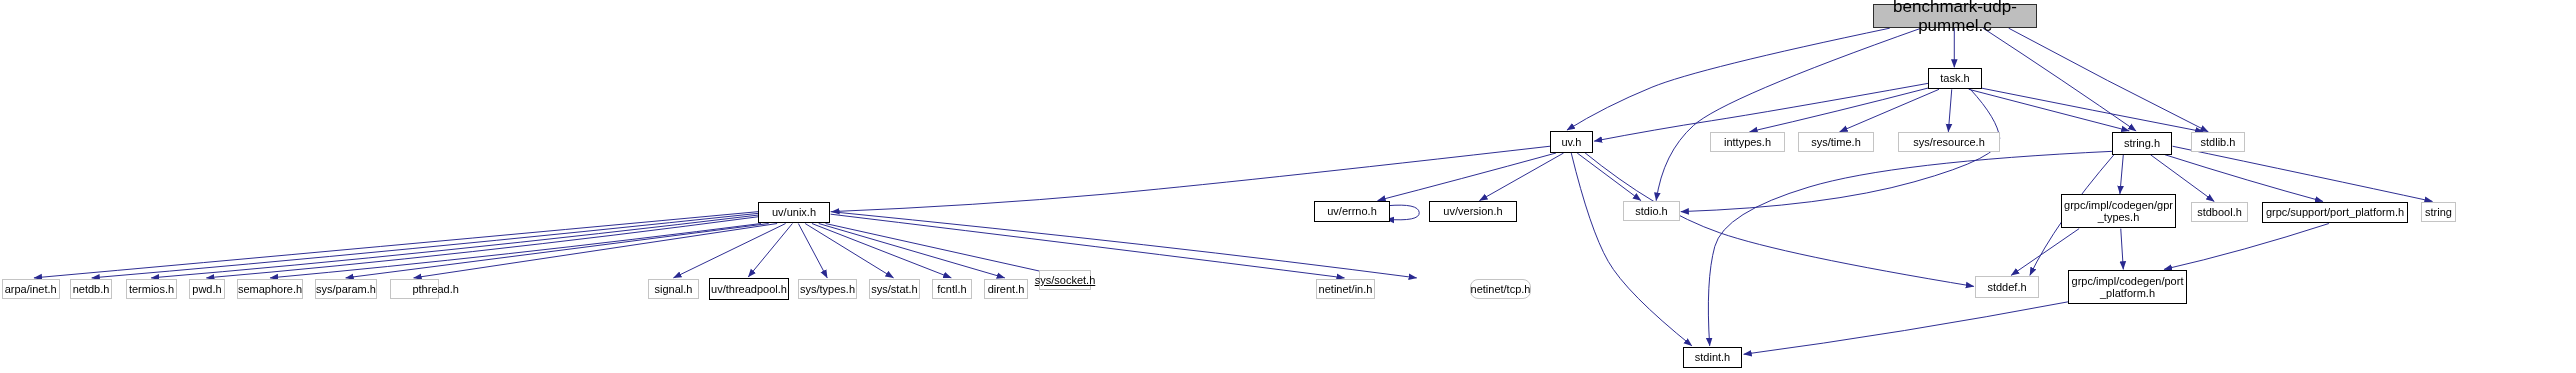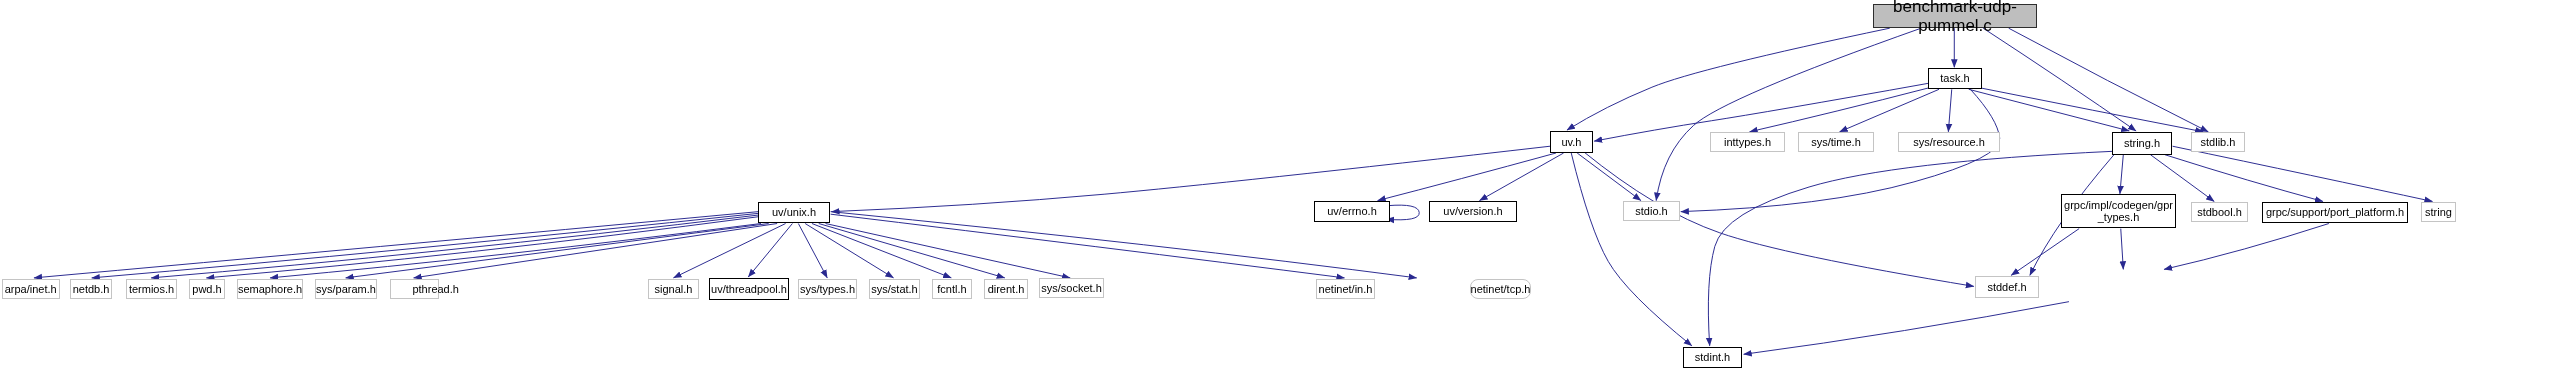--- a/index.html
+++ b/index.html
@@ -91,31 +91,33 @@
     <div class="node linked" style="left: 1314px; top: 201px; width: 76px; height: 21px;">uv/errno.h</div>
     <div class="node linked" style="left: 1429px; top: 201px; width: 88px; height: 21px;">uv/version.h</div>
     <div class="node external" style="left: 1623px; top: 201px; width: 57px; height: 20.4px;">stdio.h</div>
     <div class="node linked" style="left: 758px; top: 202px; width: 72px; height: 21px;">uv/unix.h</div>
     <div class="node linked" style="left: 2061px; top: 194px; width: 115px; height: 34px;">grpc/impl/codegen/gpr
 _types.h</div>
     <div class="node external" style="left: 2191px; top: 202px; width: 57px; height: 20.4px;">stdbool.h</div>
     <div class="node linked" style="left: 2262px; top: 202px; width: 146px; height: 21px;">grpc/support/port_platform.h</div>
     <div class="node external" style="left: 2421px; top: 202px; width: 35px; height: 20.4px;">string</div>
     <div class="node external" style="left: 1975px; top: 276px; width: 64px; height: 22px;">stddef.h</div>
+    <div class="node linked" style="left: 2068px; top: 270px; width: 119px; height: 34px;">grpc/impl/codegen/port
+_platform.h</div>
     <div class="node linked" style="left: 1683px; top: 347px; width: 59px; height: 21px;">stdint.h</div>
     <div class="node external" style="left: 1.7px; top: 279px; width: 58px; height: 20.4px;">arpa/inet.h</div>
     <div class="node external" style="left: 70px; top: 279px; width: 42px; height: 20.4px;">netdb.h</div>
     <div class="node external" style="left: 126px; top: 279px; width: 51px; height: 20.4px;">termios.h</div>
     <div class="node external" style="left: 189px; top: 279px; width: 36px; height: 20.4px;">pwd.h</div>
     <div class="node external" style="left: 237px; top: 279px; width: 66px; height: 20.4px;">semaphore.h</div>
     <div class="node external" style="left: 315px; top: 279px; width: 62px; height: 20.4px;">sys/param.h</div>
     <div class="node external" style="left: 390px; top: 279px; width: 49px; height: 20.4px; padding-left: 44px;">pthread.h</div>
     <div class="node external" style="left: 648px; top: 279px; width: 51px; height: 20.4px;">signal.h</div>
     <div class="node linked" style="left: 709px; top: 278px; width: 80px; height: 22px;">uv/threadpool.h</div>
     <div class="node external" style="left: 798px; top: 279px; width: 59px; height: 20.4px;">sys/types.h</div>
     <div class="node external" style="left: 869px; top: 279px; width: 51px; height: 20.4px;">sys/stat.h</div>
     <div class="node external" style="left: 932px; top: 279px; width: 40px; height: 20.4px;">fcntl.h</div>
     <div class="node external" style="left: 984px; top: 279px; width: 44px; height: 20.4px;">dirent.h</div>
-    <div class="node external" style="left: 1039px; top: 278px; width: 65px; height: 20.4px;">sys/socket.h</div>
+    <div class="node external" style="left: 1039px; top: 270px; width: 52px; height: 20.4px; text-decoration: underline;">sys/socket.h</div>
     <div class="node external" style="left: 1316px; top: 279px; width: 59px; height: 20.4px;">netinet/in.h</div>
     <div class="node external" style="left: 1470px; top: 279px; width: 61px; height: 20.4px; border-radius: 8px;">netinet/tcp.h</div>
   </div>
 
 
 </body></html>

